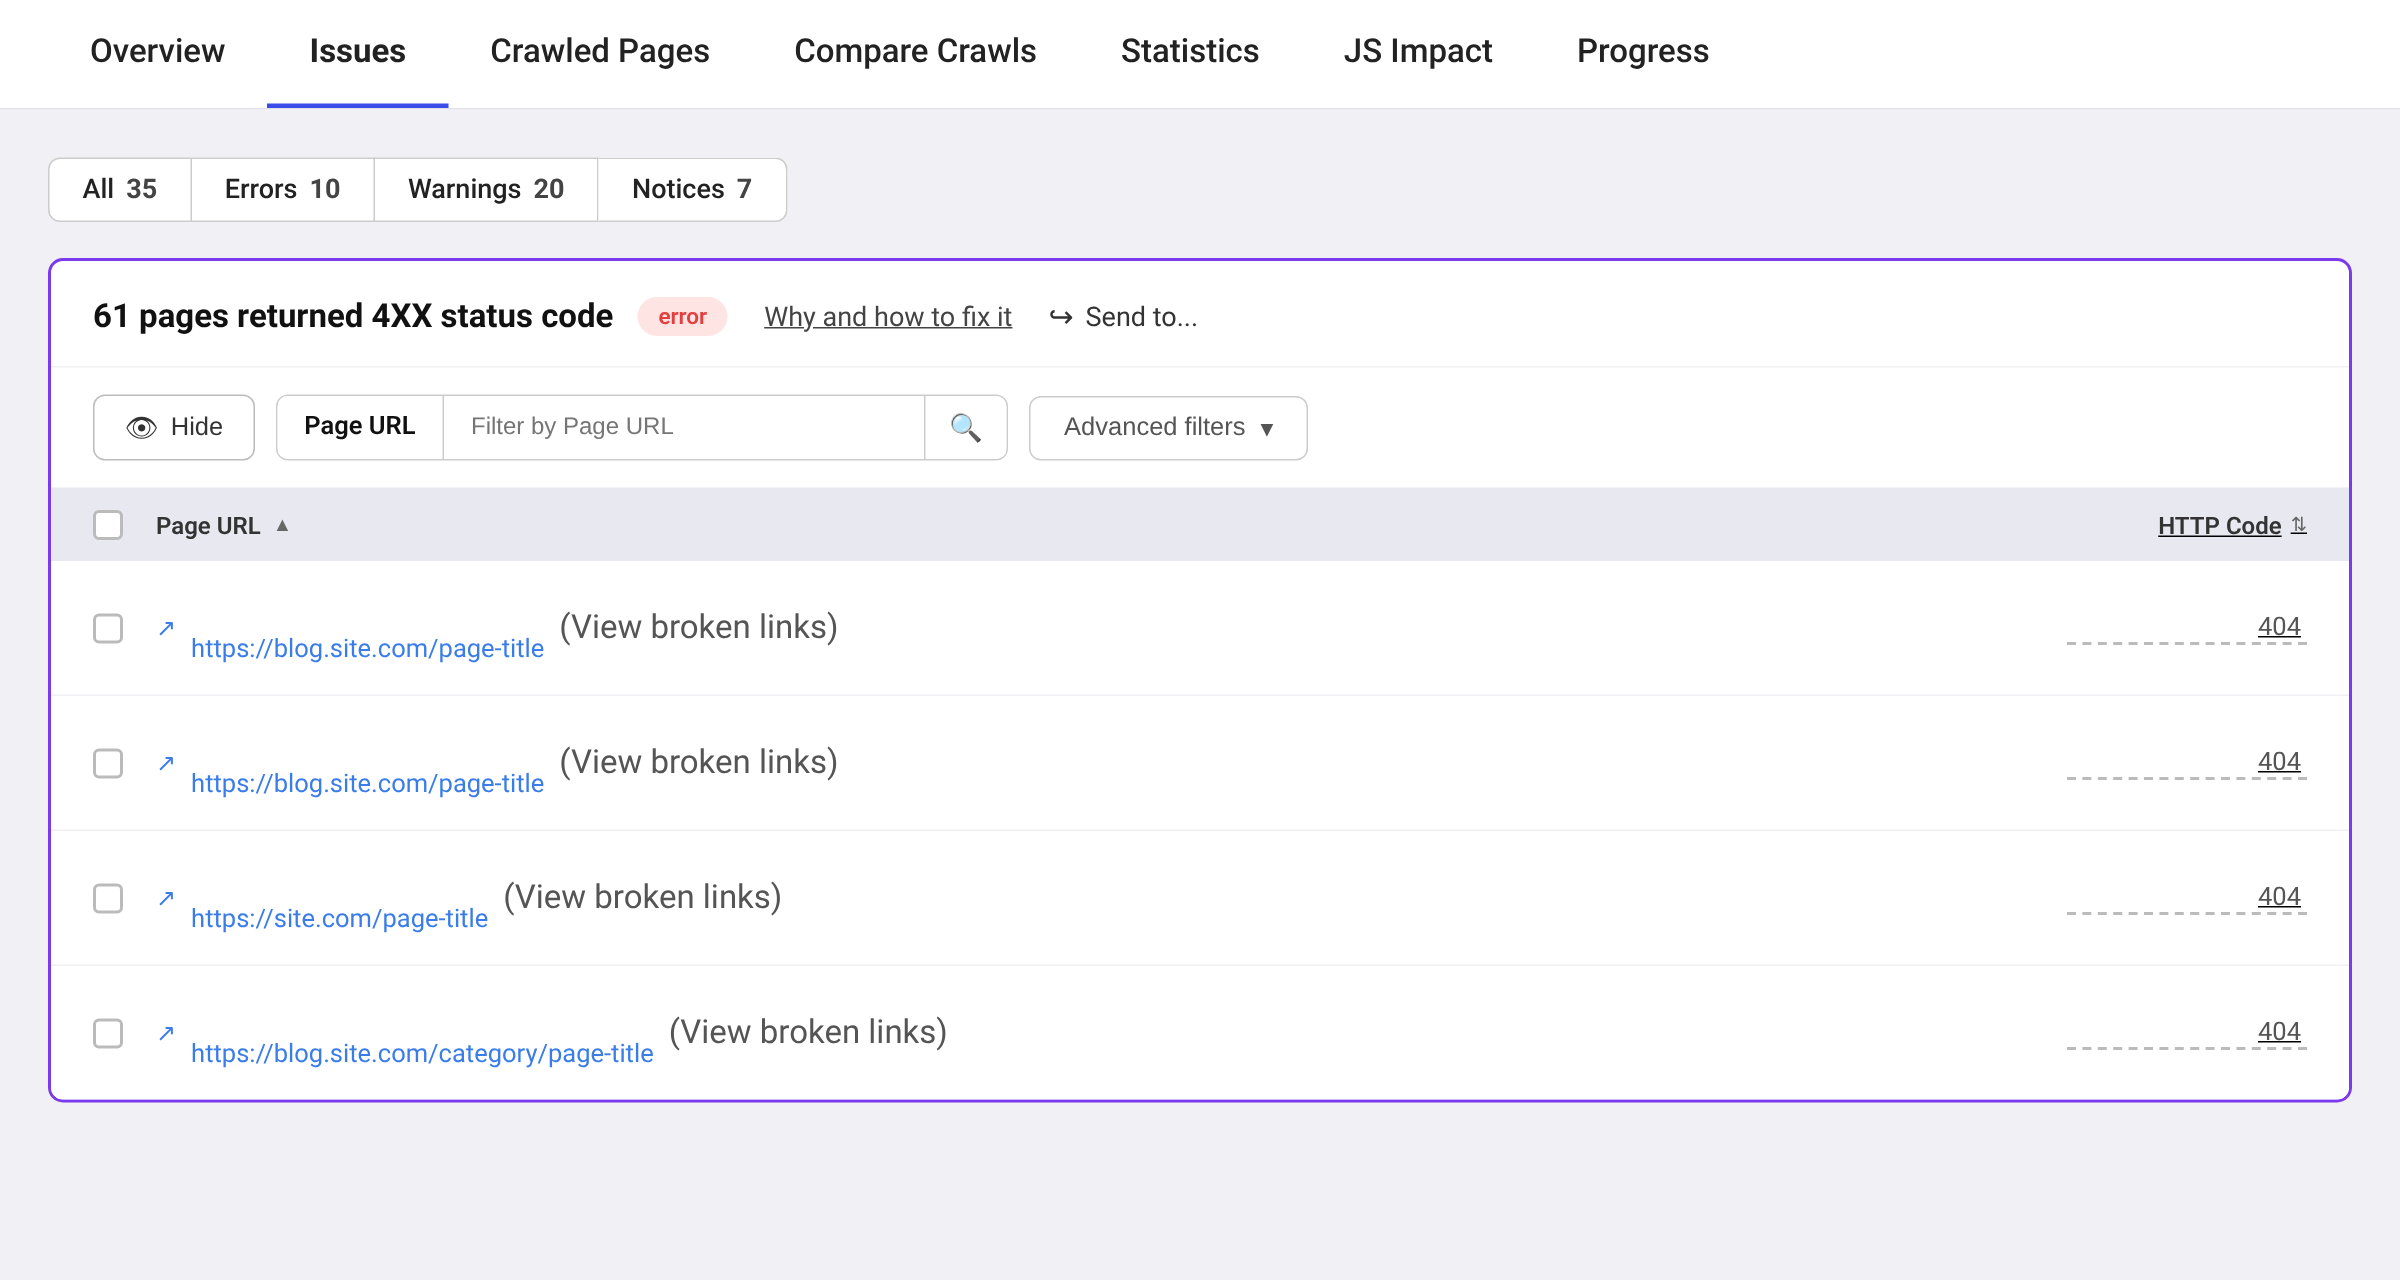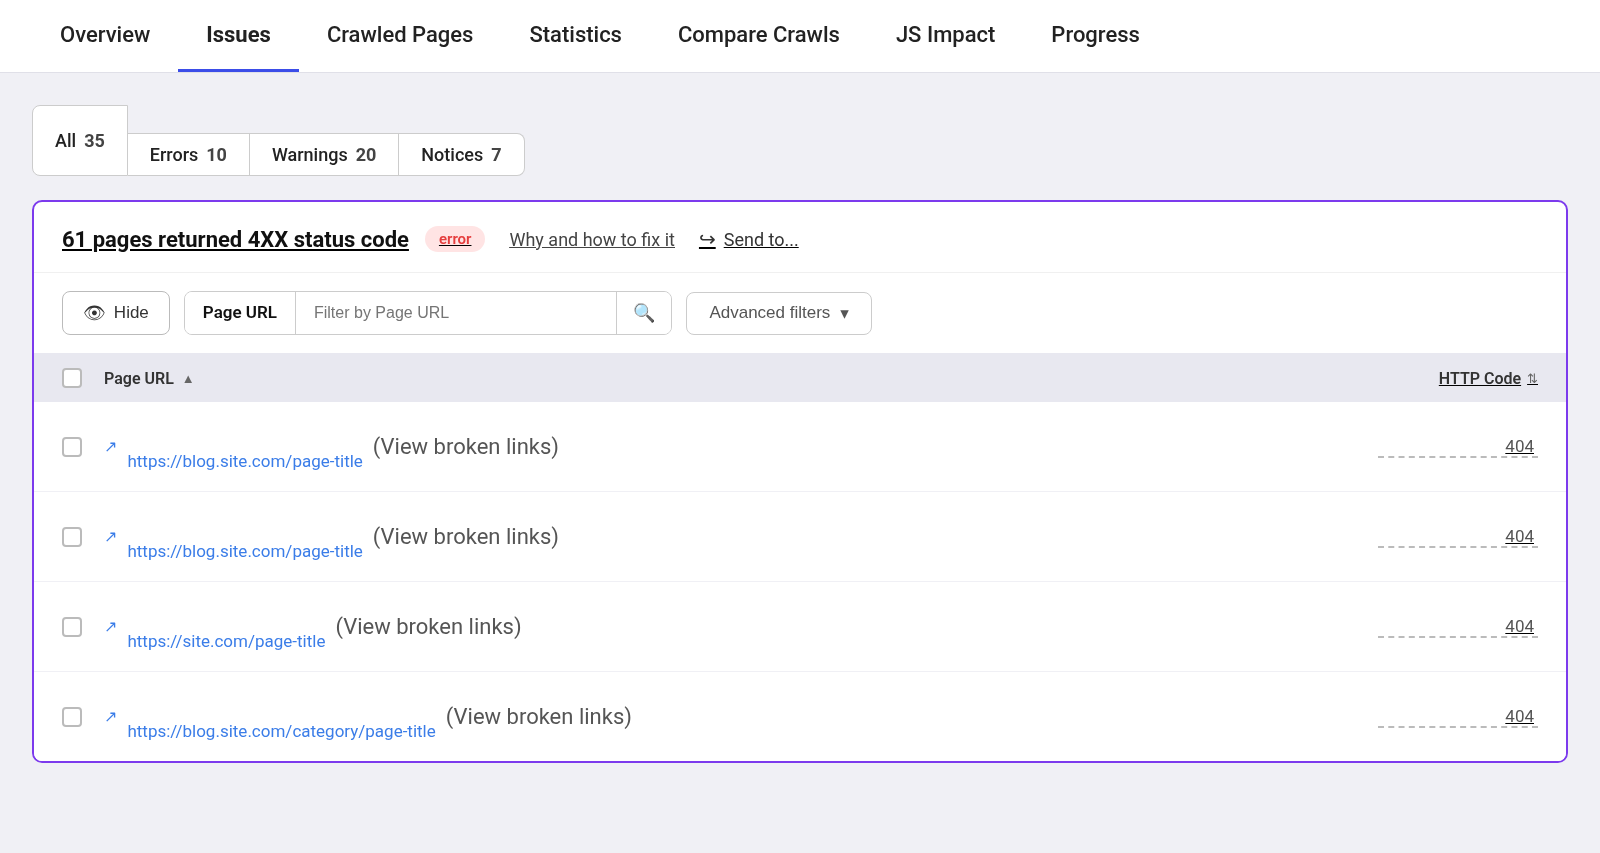--- a/index.html
+++ b/index.html
@@ -60,21 +60,20 @@
       gap: 8px;
     }
     .filter-tab:first-child {
       border-radius: 8px 0 0 8px;
     }
     .filter-tab:last-child {
       border-radius: 0 8px 8px 0;
     }
     .filter-tab + .filter-tab {
       border-left: none;
-      margin-top: 28px;
     }
     .filter-tab .count {
       font-weight: 700;
       color: #444;
     }
 
     
     .issue-panel {
       background: #fff;
       border: 2.5px solid #7c3aed;
@@ -83,21 +82,20 @@
     }
 
     
     .issue-header {
       padding: 24px 28px 20px 28px;
       display: flex;
       align-items: center;
       gap: 16px;
       border-bottom: 1px solid #f0f0f0;
       flex-wrap: nowrap;
-      text-decoration: underline;
     }
     .issue-title {
       font-size: 22px;
       font-weight: 700;
       color: #111;
       white-space: nowrap;
     }
     .error-badge {
       background: #ffe4e4;
       color: #e53e3e;
@@ -297,22 +295,22 @@
       display: inline-block;
     }
   </style>
 </head>
 <body>
 
 <div class="nav-bar">
   <div class="nav-tab">Overview</div>
   <div class="nav-tab active">Issues</div>
   <div class="nav-tab">Crawled Pages</div>
+  <div class="nav-tab">Compare Crawls</div>
   <div class="nav-tab">Statistics</div>
-  <div class="nav-tab">Compare Crawls</div>
   <div class="nav-tab">JS Impact</div>
   <div class="nav-tab">Progress</div>
 </div>
 
 <div class="main-content">
 
   <div class="filter-tabs">
     <div class="filter-tab">
       <span>All</span>
       <span class="count">35</span>

